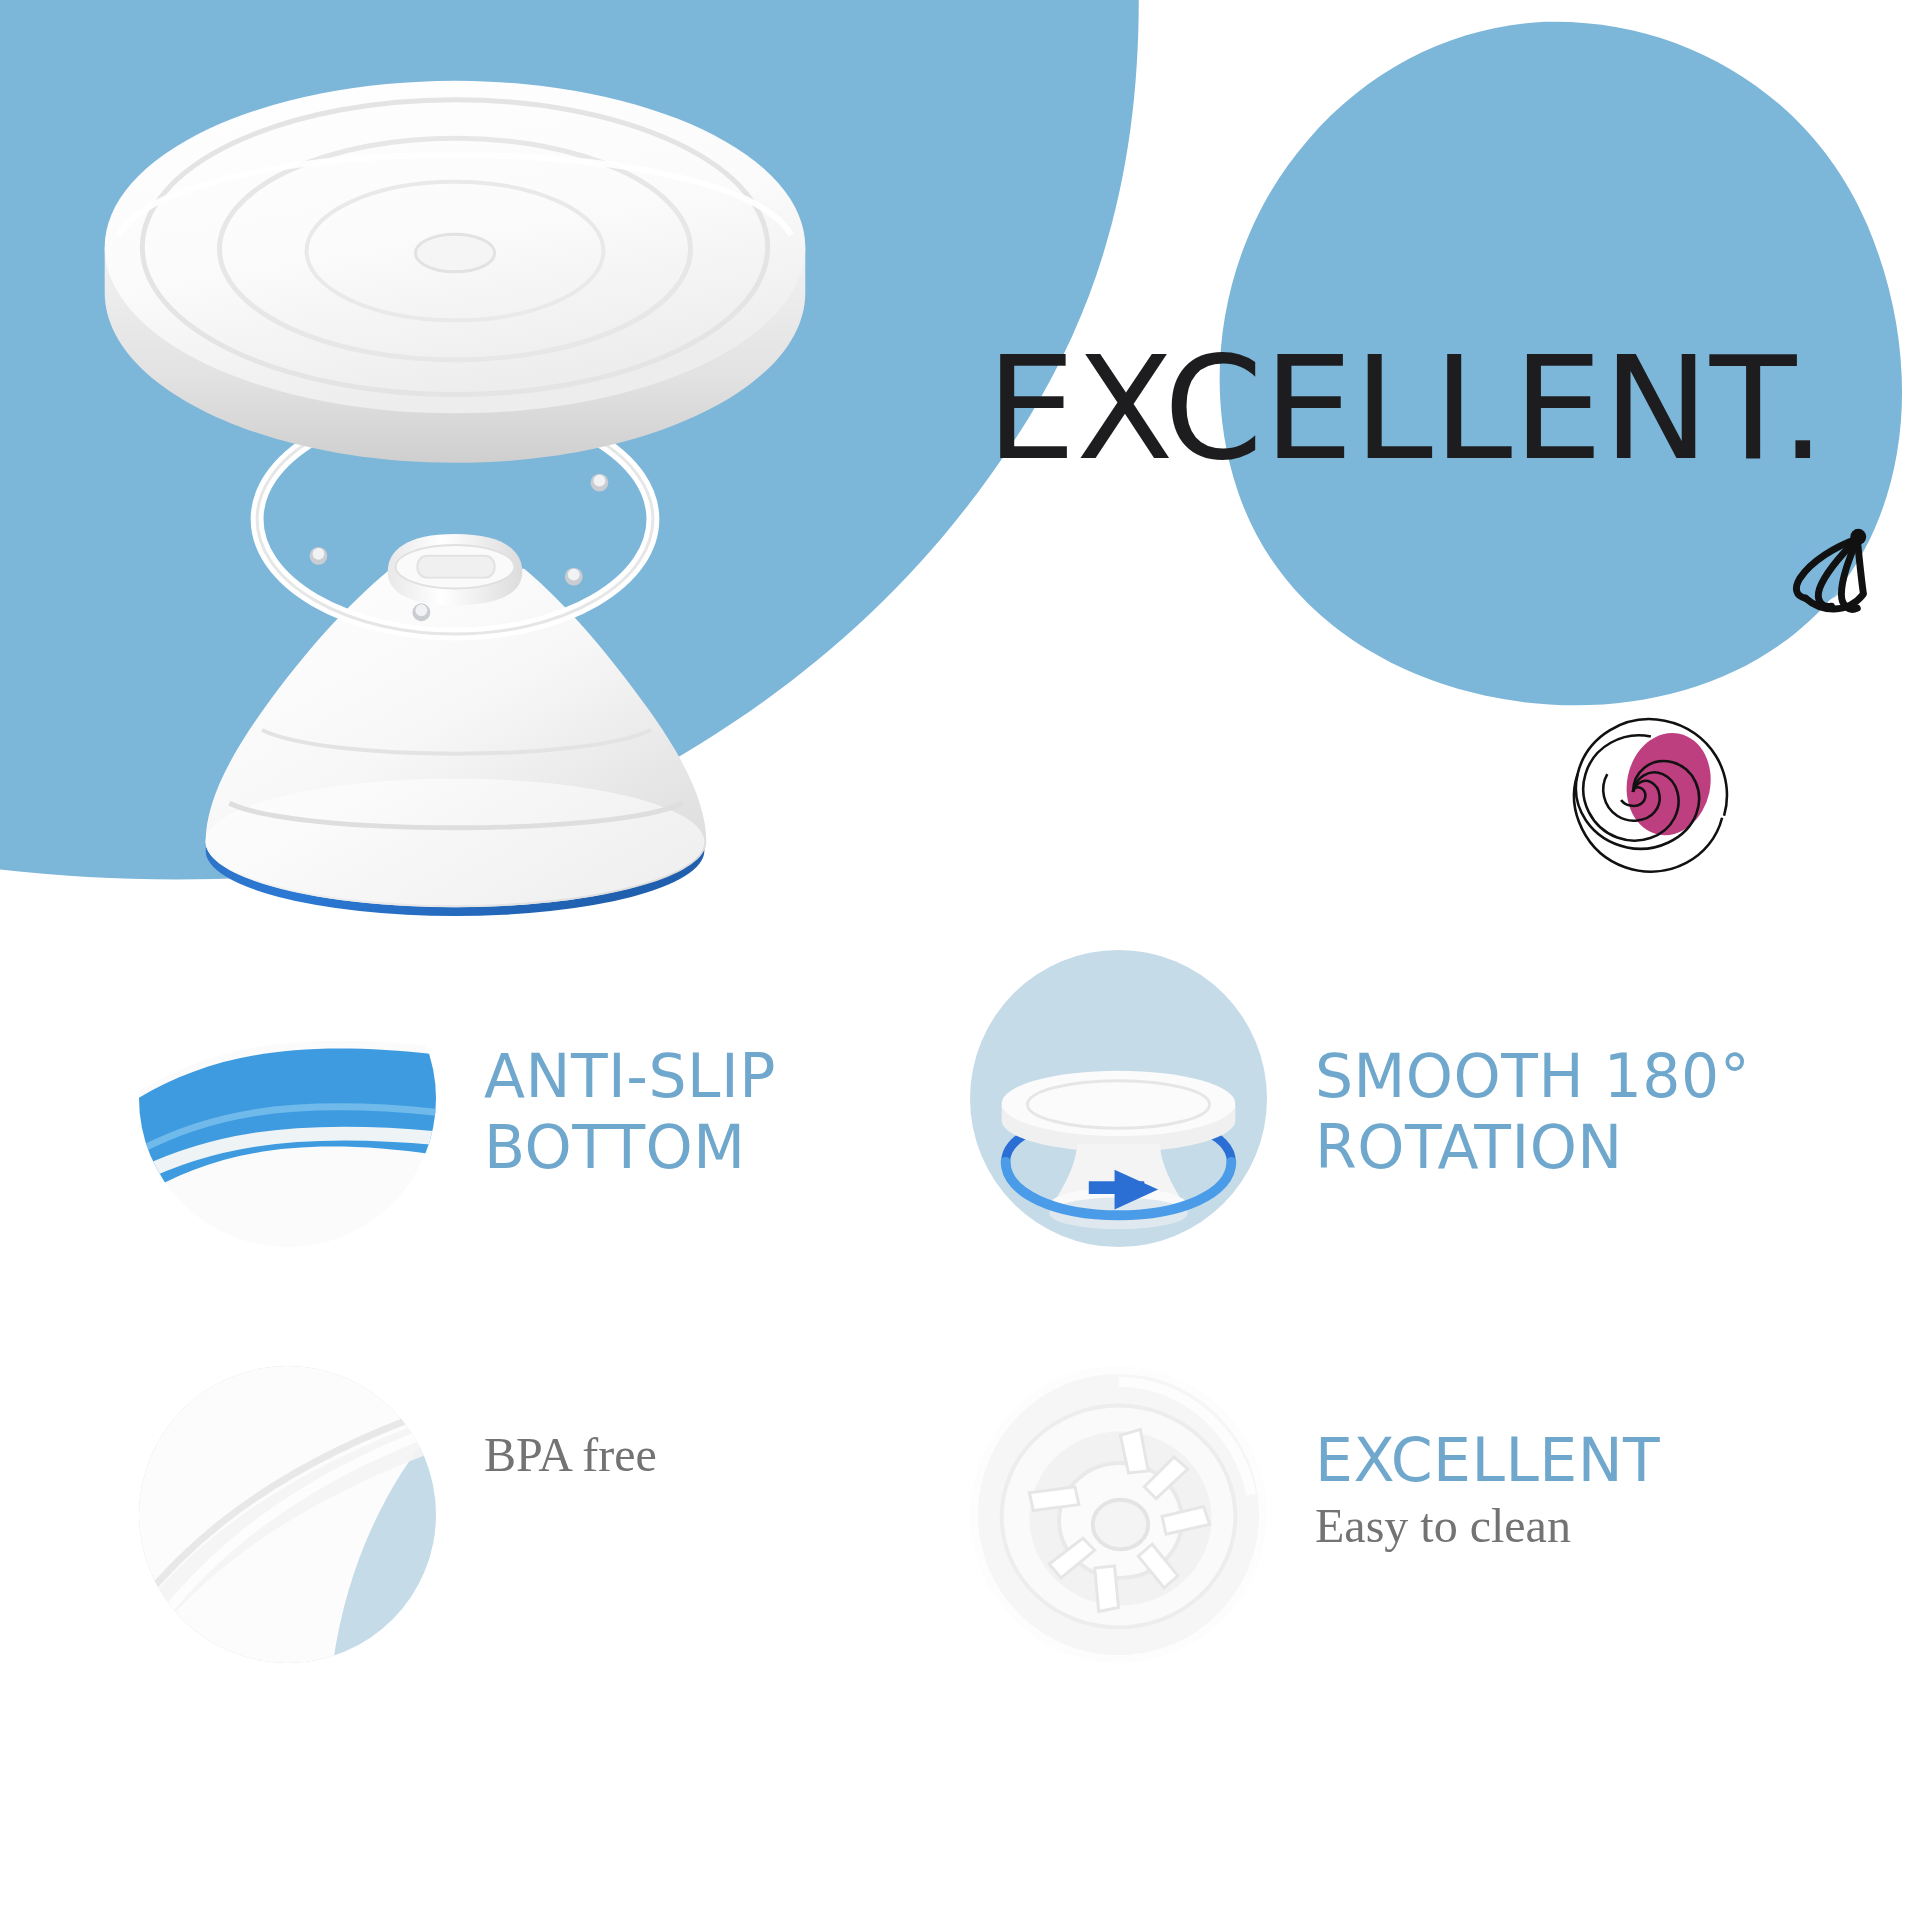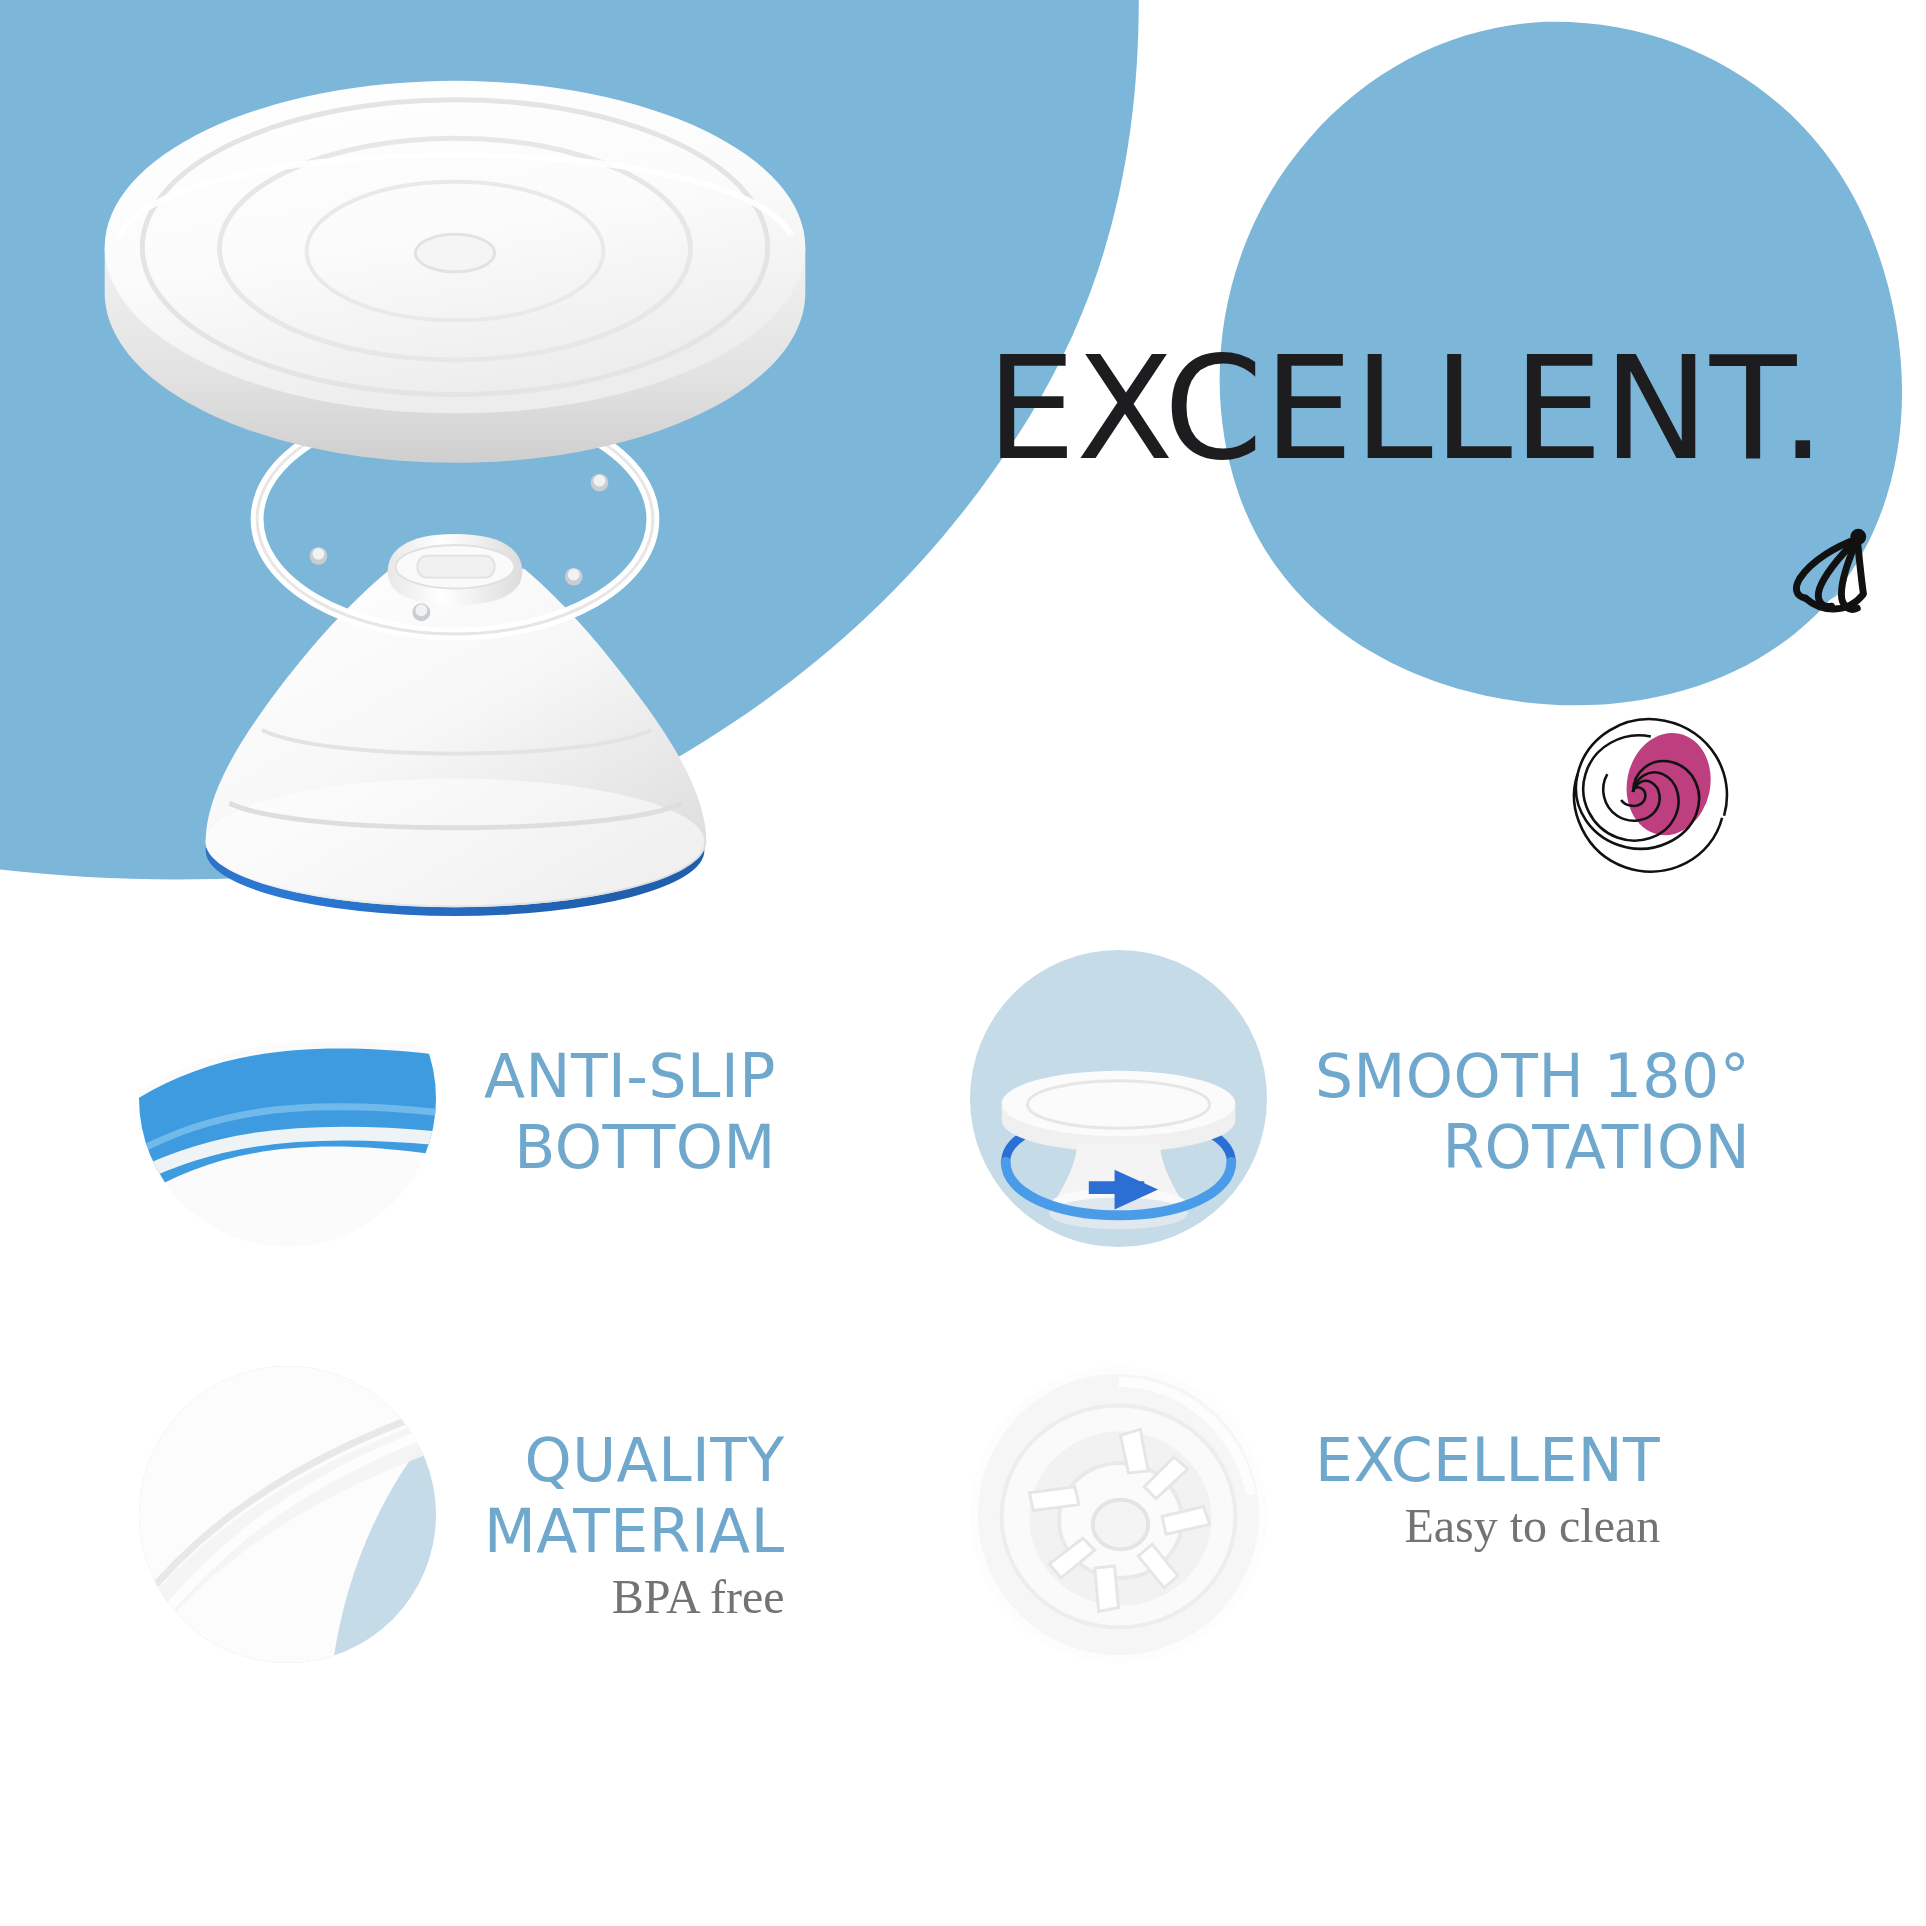--- a/index.html
+++ b/index.html
@@ -69,21 +69,20 @@
     height: 198px;
   }
 
   
   .features {
     position: absolute;
     left: 0;
     top: 950px;
     width: 1927px;
     height: 851px;
-    text-align: right;
   }
   .feature {
     position: absolute;
     width: 891px;
     height: 356px;
     display: flex;
     align-items: flex-start;
   }
   .f-tl { left: 139px;  top: 0px;   }
   .f-tr { left: 970px;  top: 0px;   }
@@ -312,22 +311,20 @@
       <div class="thumb">
         <svg viewBox="0 0 300 300">
           <rect width="300" height="300" fill="#C5DBE8"></rect>
           <path d="M-30,-20 L300,-20 L300,60 C250,120 210,200 196,300 L-30,300 Z" fill="#fcfcfc"></path>
           <path d="M-30,292 C20,210 110,120 300,52 L300,86 C120,152 36,240 -4,300 Z" fill="#f4f4f4" opacity="0.9"></path>
           <path d="M-30,282 C24,200 112,110 300,44" fill="none" stroke="#e8e8e8" stroke-width="7"></path>
           <path d="M-10,300 C44,216 132,126 300,64" fill="none" stroke="#fdfdfd" stroke-width="10"></path>
         </svg>
       </div>
       <div class="f-text tight">
-        <div class="f-title">QUALITY
-MATERIAL</div>
         <div class="f-sub">BPA free</div>
       </div>
     </div>
 
     <div class="feature f-br">
       <div class="thumb">
         <svg viewBox="0 0 300 300">
           <rect width="300" height="300" fill="#fdfdfd"></rect>
           <ellipse cx="150" cy="150" rx="142" ry="142" fill="#f6f6f6"></ellipse>
           <ellipse cx="150" cy="152" rx="118" ry="112" fill="#fafafa" stroke="#ededed" stroke-width="4"></ellipse>

